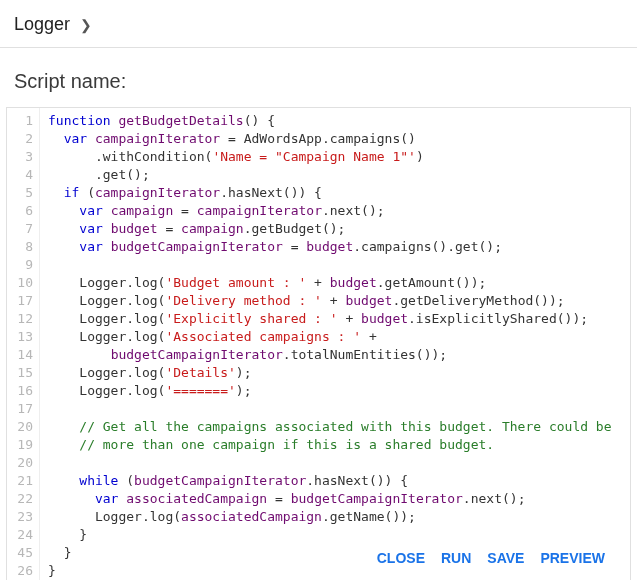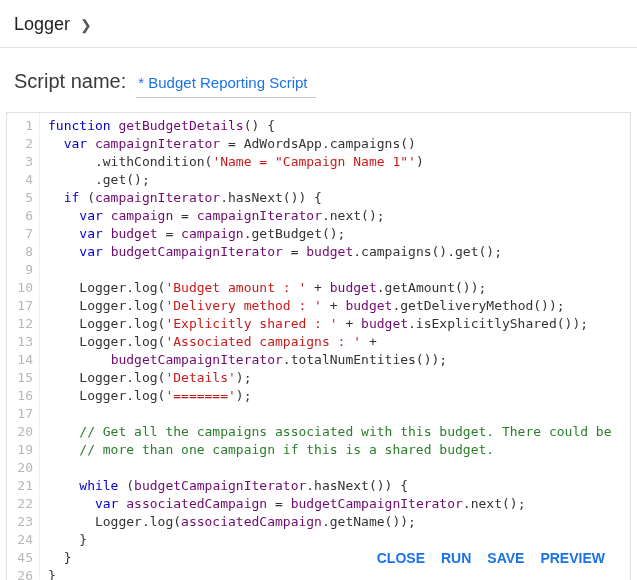--- a/index.html
+++ b/index.html
@@ -94,21 +94,20 @@
 </head>
 <body>
 
 <div class="header">
   <span class="crumb first">Logger</span>
   <span class="chev">❯</span>
 </div>
 
 <div class="namebar">
   <span class="label">Script name:</span>
-  <input class="name-input" value="* Budget Reporting Script" style="">
 </div>
 
 <div class="editor">
   <div class="gutter">
       <div>1</div>
       <div>2</div>
       <div>3</div>
       <div>4</div>
       <div>5</div>
       <div>6</div>

